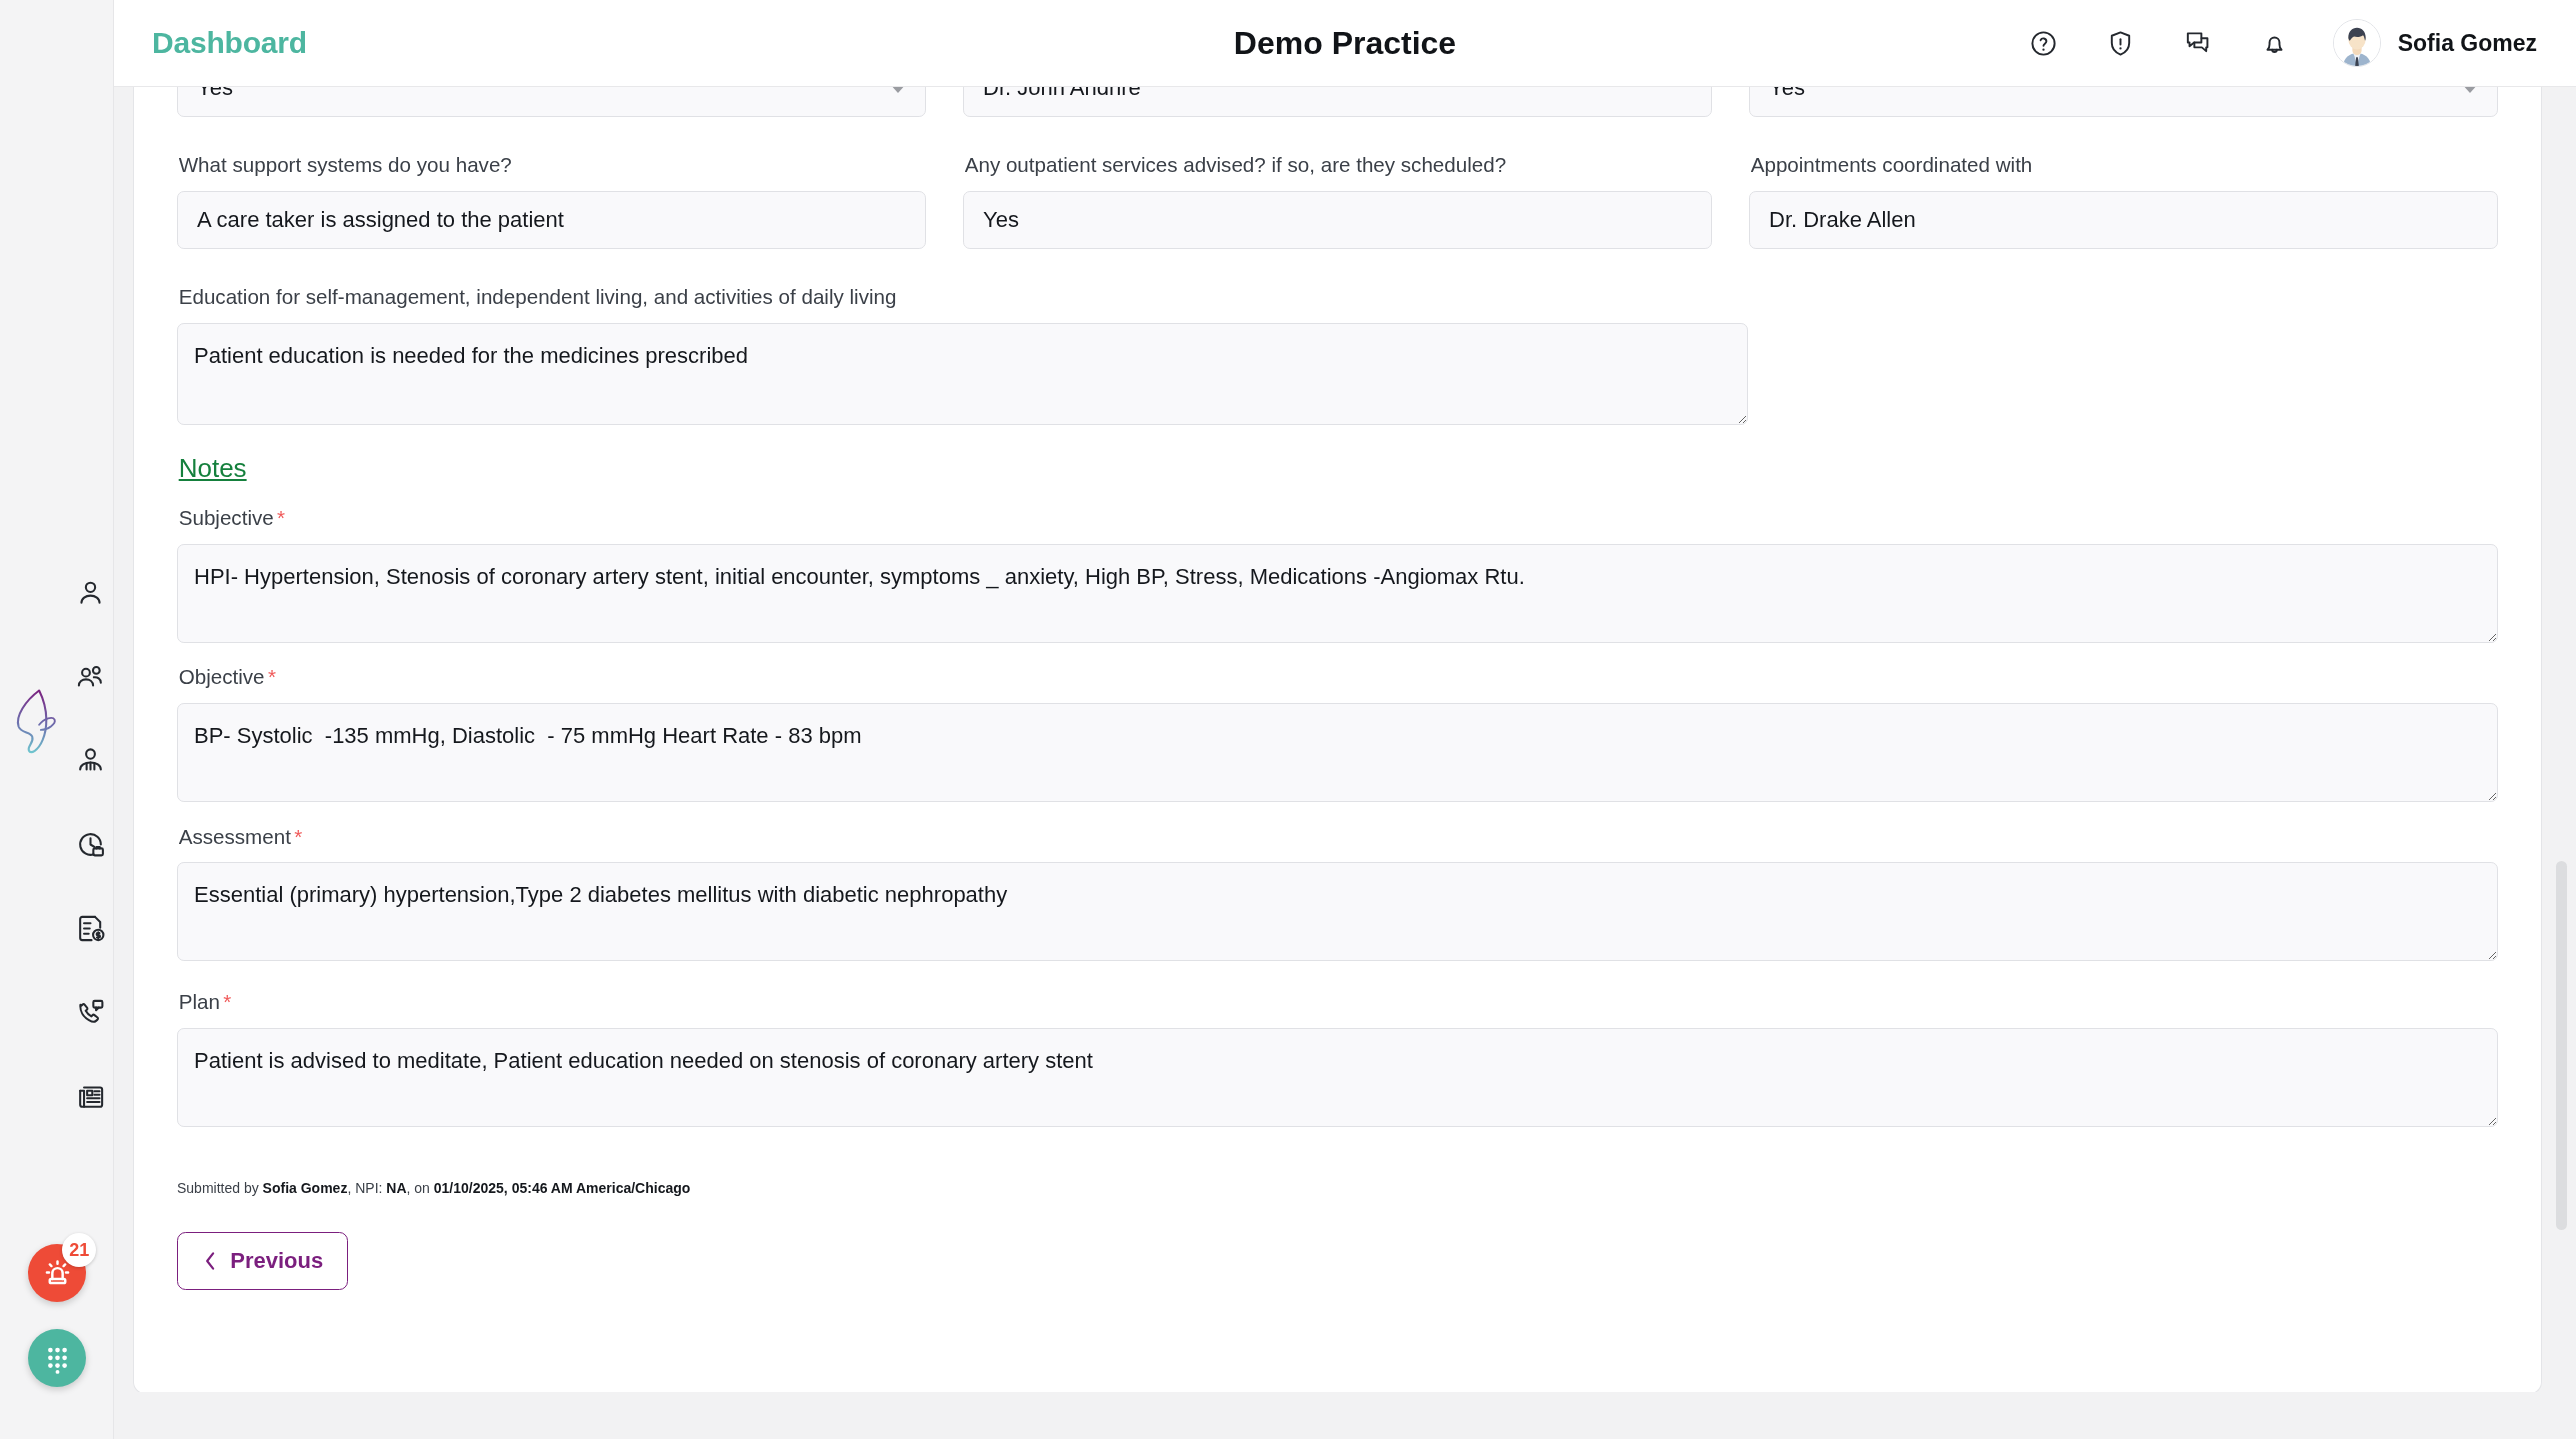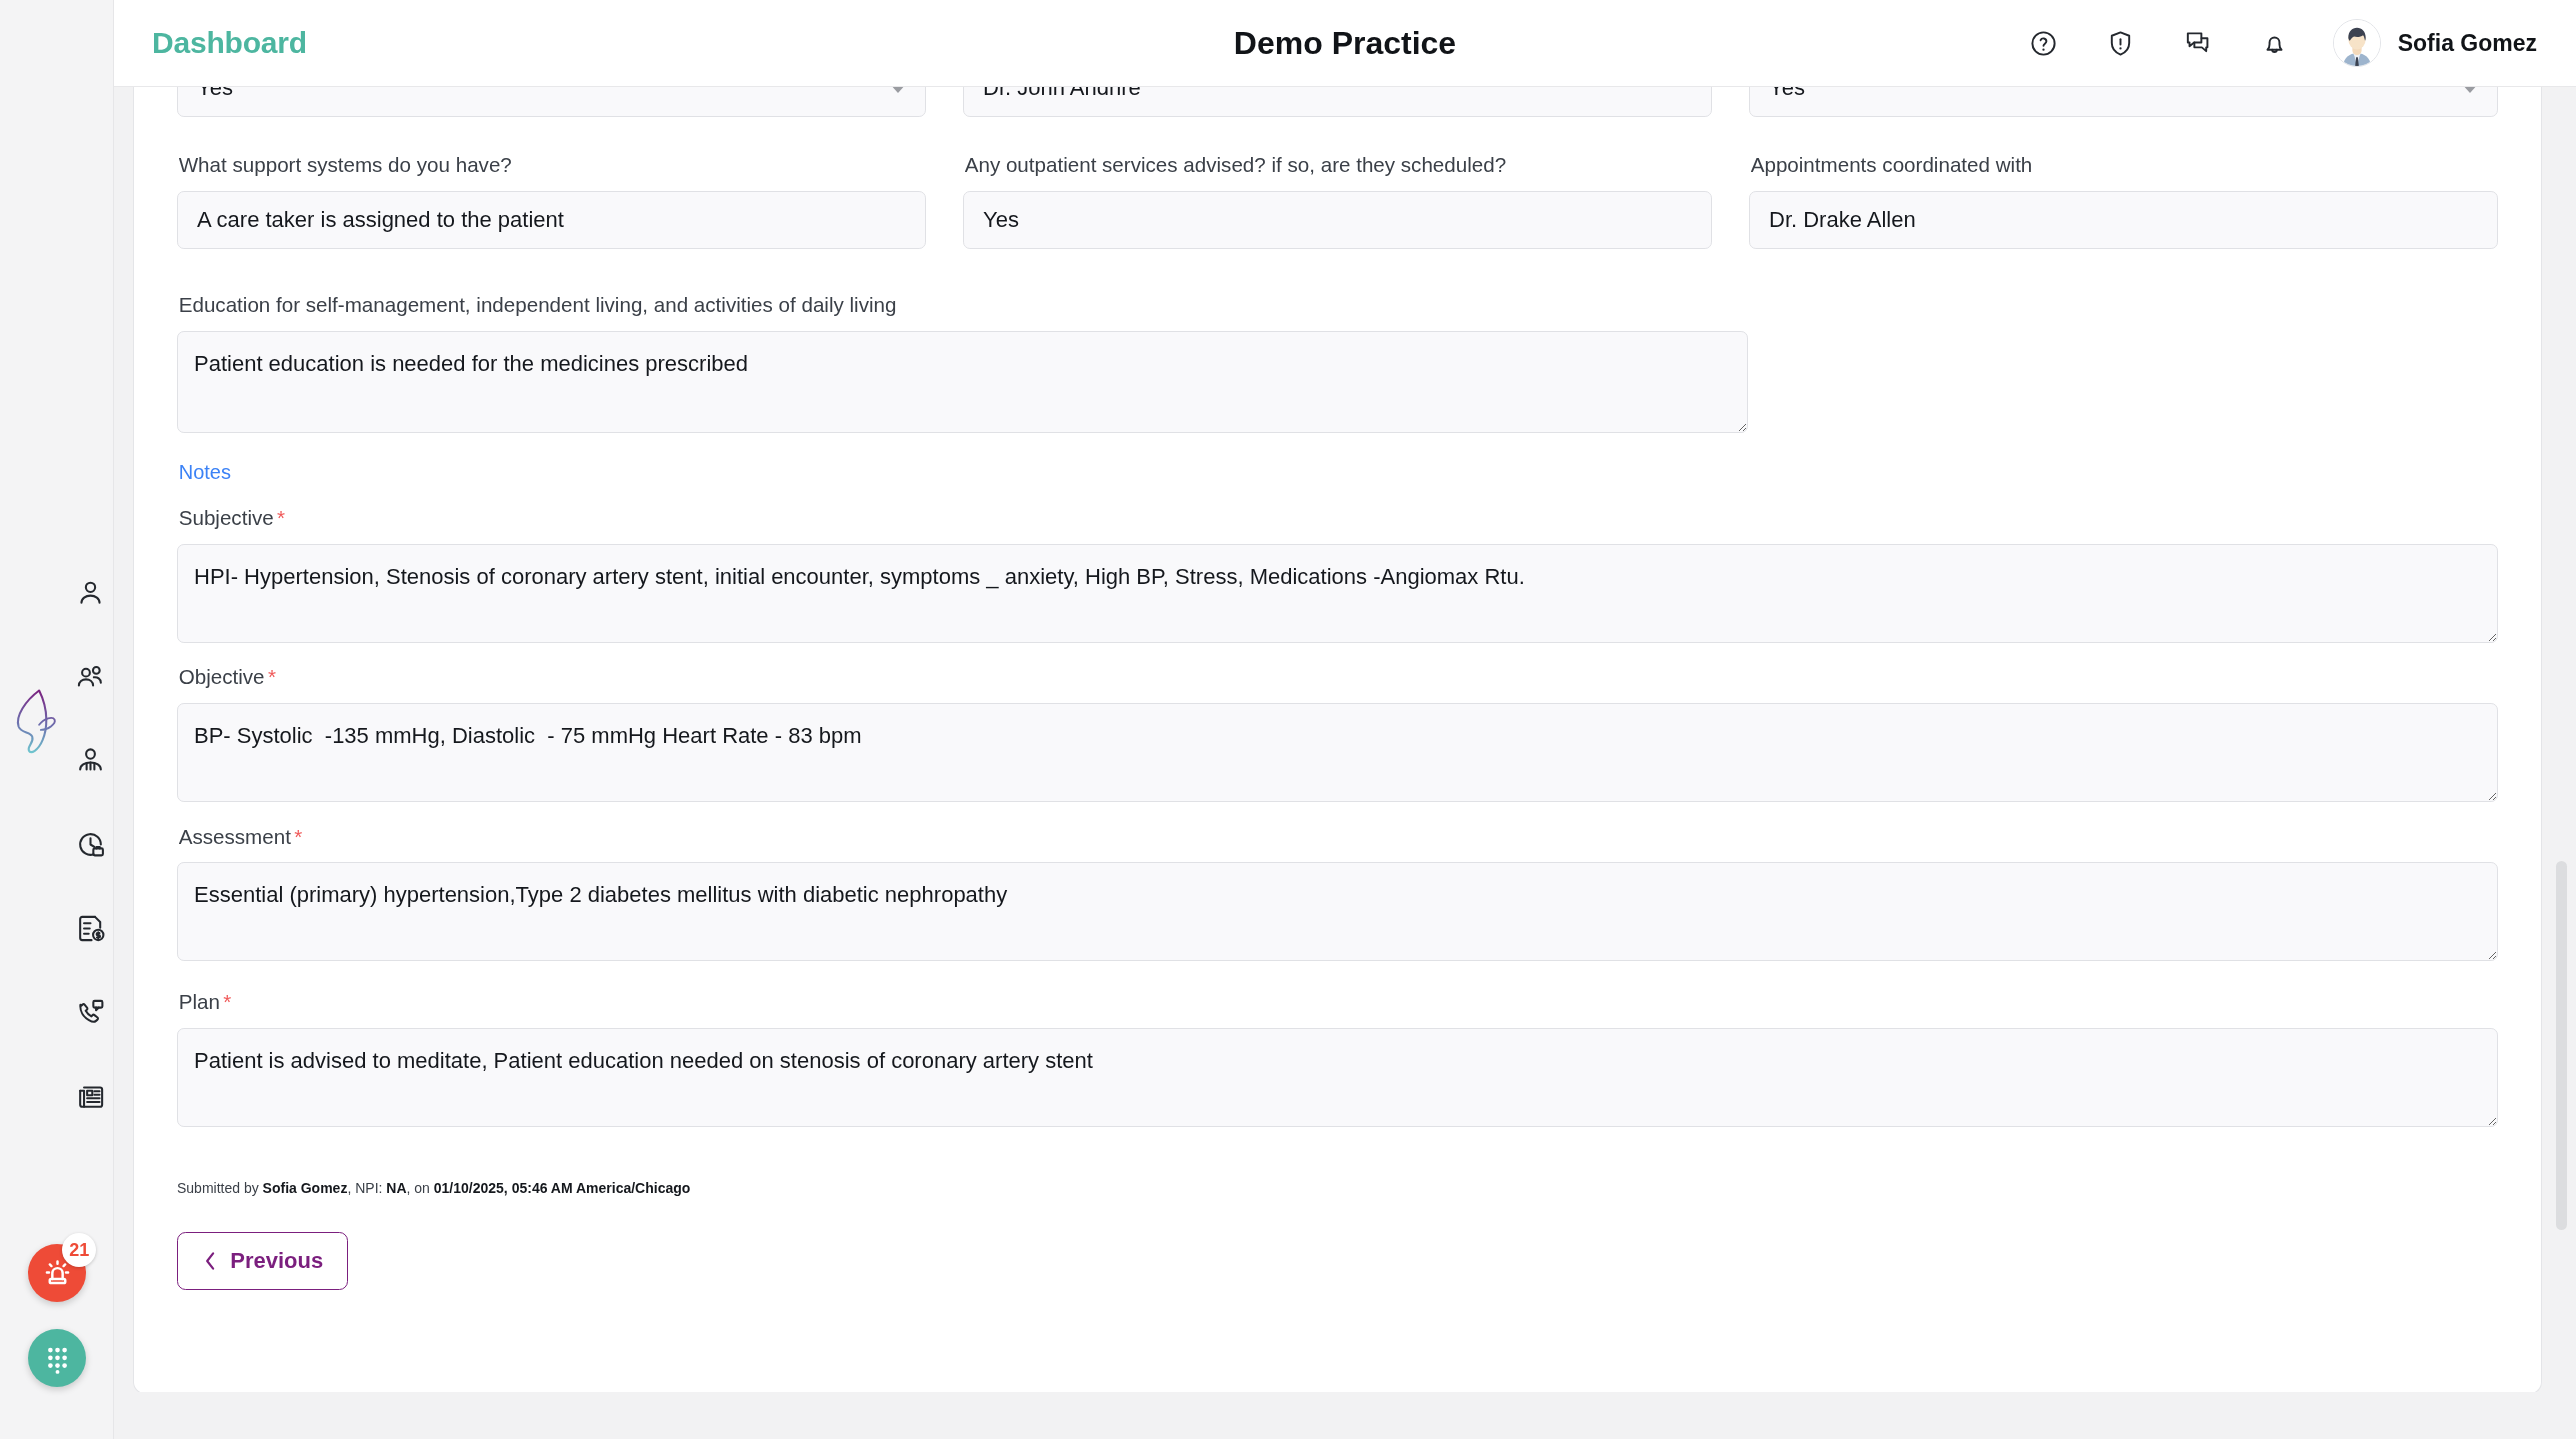--- a/index.html
+++ b/index.html
@@ -101,21 +101,21 @@
     border-radius:0 0 12px 12px;
     height:1307px;
     overflow:hidden;
     padding:0 0 0 0;
   }
   .card-inner{padding:0 43px 0 43px;}
 
   .grid3{display:flex;gap:37px;}
   .col{flex:1;min-width:0;}
 
-  .field{margin-bottom:8px;}
+  .field{margin-bottom:0;}
   .flabel{
     font-size:20.6px;color:#3b4048;line-height:1.3;
     margin:0 0 12px 1.7px;white-space:nowrap;overflow:hidden;text-overflow:ellipsis;
   }
   .flabel .req{color:#f05b5b;font-size:20.6px;margin-left:3.4px;}
 
   .inp{
     width:100%;height:58px;
     background:#f9f9fb;
     border:0.9px solid #e0e1e5;
@@ -140,21 +140,21 @@
     font-size:22px;color:#15181d;
     padding:17px 19px 17px 16px;
     outline:none;resize:vertical;
     line-height:1.35;
     display:block;
   }
   .ta.tall{height:102px;}
   .ta.note{height:99px;}
 
   .section-title{
-    font-size:20px;color:#3b82f6;margin:0 0 0 1.7px;
+    font-size:26px;color:#15803d;margin:0 0 0 1.7px;text-decoration:underline;
   }
 
   .submitted{
     font-size:14px;color:#3b4048;
   }
   .submitted b{font-weight:700;color:#15181d;}
 
   .btn-prev{
     display:inline-flex;align-items:center;gap:12px;
     height:58px;padding:0 24px;

